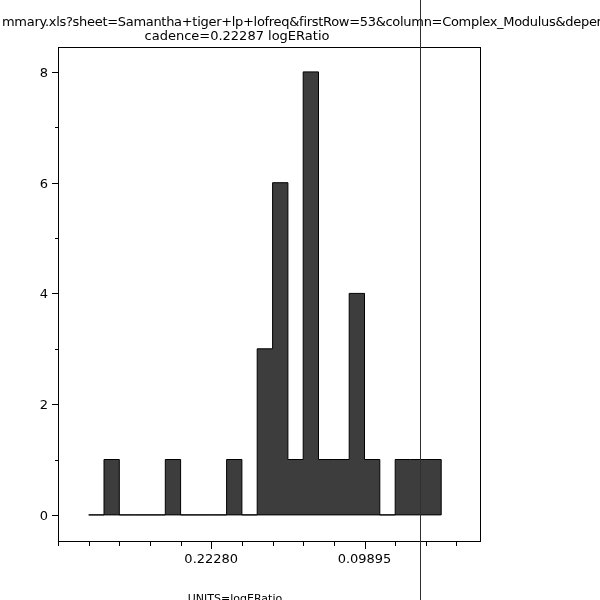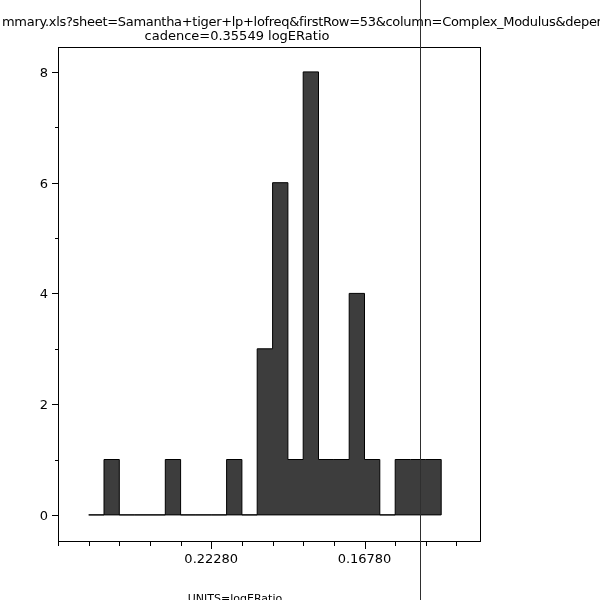--- a/index.html
+++ b/index.html
@@ -30,21 +30,21 @@
   }
   #tick-labels { position:absolute; left:0; top:0; width:600px; height:600px; pointer-events:none; }
 </style>
 </head>
 <body>
 
 <div class="figure">
 
   <div class="title-line1">mmary.xls?sheet=Samantha+tiger+lp+lofreq&amp;firstRow=53&amp;column=Complex_Modulus&amp;depende</div>
 
-  <div class="title-line2">cadence=0.35549 logERatio</div>
+  <div class="title-line2">cadence=0.22287 logERatio</div>
 
   <svg class="chart-svg" width="600" height="600">
     <rect x="58.5" y="47.5" width="422" height="494" fill="none" stroke="#000000" stroke-width="1" shape-rendering="crispEdges"></rect>
     <path d="M 88.7 514.9 L 88.7 514.9 L 104.0 514.9 L 104.0 459.5 L 119.3 459.5 L 119.3 514.9 L 134.6 514.9 L 134.6 514.9 L 150.0 514.9 L 150.0 514.9 L 165.3 514.9 L 165.3 459.5 L 180.6 459.5 L 180.6 514.9 L 195.9 514.9 L 195.9 514.9 L 211.3 514.9 L 211.3 514.9 L 226.6 514.9 L 226.6 459.5 L 241.9 459.5 L 241.9 514.9 L 257.2 514.9 L 257.2 348.8 L 272.6 348.8 L 272.6 182.7 L 287.9 182.7 L 287.9 459.5 L 303.2 459.5 L 303.2 71.9 L 318.5 71.9 L 318.5 459.5 L 333.9 459.5 L 333.9 459.5 L 349.2 459.5 L 349.2 293.4 L 364.5 293.4 L 364.5 459.5 L 379.8 459.5 L 379.8 514.9 L 395.2 514.9 L 395.2 459.5 L 410.5 459.5 L 410.5 459.5 L 425.8 459.5 L 425.8 459.5 L 441.2 459.5 L 441.2 514.9 Z" stroke-width="1" fill="#3d3d3d" stroke="#000000"></path>
     <g id="g-xticks">
         <line x1="58.5" y1="542" x2="58.5" y2="546" stroke="#000000" stroke-width="1" shape-rendering="crispEdges"></line>
         <line x1="89.5" y1="542" x2="89.5" y2="546" stroke="#000000" stroke-width="1" shape-rendering="crispEdges"></line>
         <line x1="119.5" y1="542" x2="119.5" y2="546" stroke="#000000" stroke-width="1" shape-rendering="crispEdges"></line>
         <line x1="150.5" y1="542" x2="150.5" y2="546" stroke="#000000" stroke-width="1" shape-rendering="crispEdges"></line>
         <line x1="181.5" y1="542" x2="181.5" y2="546" stroke="#000000" stroke-width="1" shape-rendering="crispEdges"></line>
@@ -67,21 +67,21 @@
         <line x1="54.5" y1="238.5" x2="58" y2="238.5" stroke="#000000" stroke-width="1" shape-rendering="crispEdges"></line>
         <line x1="52" y1="183.5" x2="58" y2="183.5" stroke="#000000" stroke-width="1" shape-rendering="crispEdges"></line>
         <line x1="54.5" y1="127.5" x2="58" y2="127.5" stroke="#000000" stroke-width="1" shape-rendering="crispEdges"></line>
         <line x1="52" y1="72.5" x2="58" y2="72.5" stroke="#000000" stroke-width="1" shape-rendering="crispEdges"></line>
       </g>
     <line x1="420.5" y1="0" x2="420.5" y2="600" stroke-width="1" shape-rendering="crispEdges" stroke="#2f2f2f"></line>
   </svg>
 
   <div id="tick-labels">
       <div class="xtick-label" style="left: 211.261px; top: 551px; text-align: right;">0.22280</div>
-      <div class="xtick-label" style="left: 364.522px; top: 551px;">0.16780</div>
+      <div class="xtick-label" style="left: 364.522px; top: 551px;">0.09895</div>
       <div class="ytick-label" style="left: 48px; top: 514.869px;">0</div>
       <div class="ytick-label" style="left: 48px; top: 404.131px;">2</div>
       <div class="ytick-label" style="left: 48px; top: 293.393px;">4</div>
       <div class="ytick-label" style="left: 48px; top: 182.654px;">6</div>
       <div class="ytick-label" style="left: 48px; top: 71.9161px;">8</div>
     </div>
 
   <div class="xlabel">UNITS=logERatio</div>
 
 </div>

